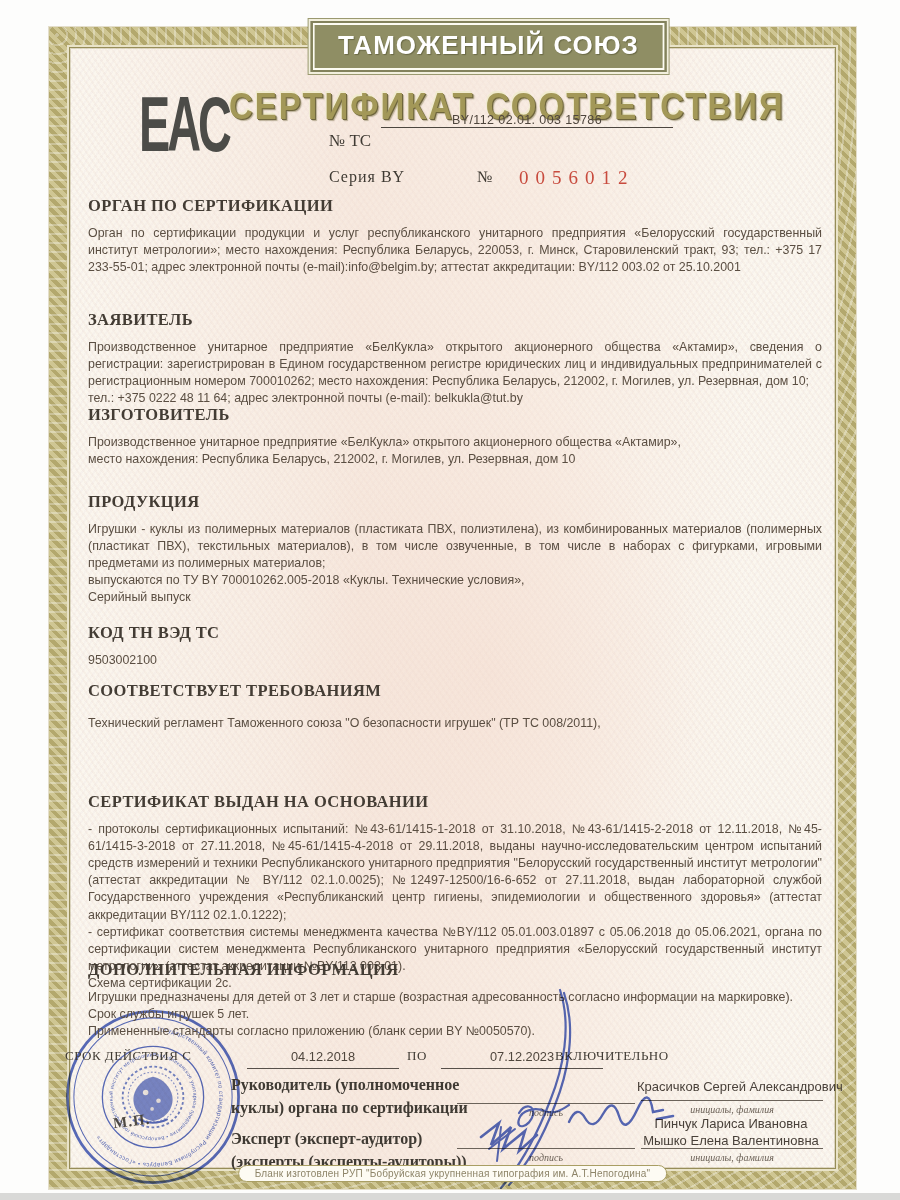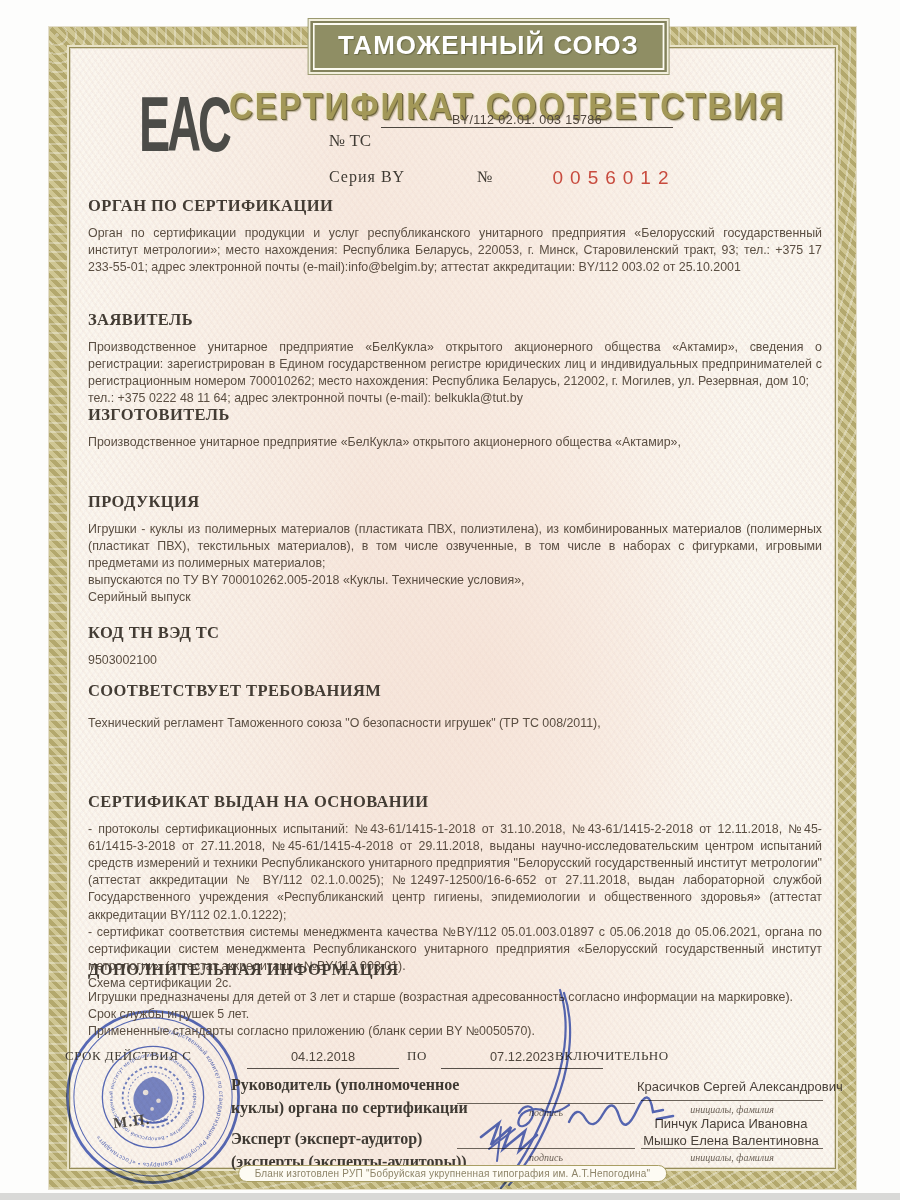--- a/index.html
+++ b/index.html
@@ -55,22 +55,22 @@
   .serif-b{font-family:"Liberation Serif",serif;font-weight:normal;color:#3f3a33;}
   .no-tc-label{position:absolute;left:280px;top:104px;font-size:17px;}
   .no-tc-field{
     position:absolute;left:332px;top:86px;width:292px;text-align:center;
     border-bottom:1.5px solid #4c463f;
     font-size:12.5px;color:#4f463d;letter-spacing:.4px;
   }
   .seria-label{position:absolute;left:280px;top:141px;font-size:16px;letter-spacing:1px;}
   .no-label{position:absolute;left:428px;top:141px;font-size:16px;}
   .serial{
-    position:absolute;left:470px;top:140px;width:190px;text-align:center;
-    font-family:Liberation Sans, sans-serif;font-size:19px;letter-spacing:7px;color:#c84b3e;
+    position:absolute;left:470px;top:140px;width:190px;text-align:left;
+    font-family:Liberation Serif, serif;font-size:19px;letter-spacing:7px;color:#c84b3e;
   }
   
   .sec{position:absolute;left:39px;width:734px;}
   .sec .h{font-family:"Liberation Serif",serif;font-weight:bold;font-size:16.5px;color:#433c34;letter-spacing:.4px;margin:0 0 9px 0;}
   .t{font-family:Liberation Sans, sans-serif;font-size:12.4px;line-height:1.38;color:#5a4e42;margin:0;}
   .just{text-align:justify;}
   .h2gap{margin-top:2px;}
   
   .val-label{position:absolute;font-size:13px;letter-spacing:.5px;white-space:nowrap;}
   .val-field{
@@ -151,20 +151,21 @@
 
     <div class="sec" style="top:283px">
       <div class="h">ЗАЯВИТЕЛЬ</div>
       <p class="t just">Производственное унитарное предприятие «БелКукла» открытого акционерного общества «Актамир», сведения о регистрации: зарегистрирован в Едином государственном регистре юридических лиц и индивидуальных предпринимателей с регистрационным номером 700010262; место нахождения: Республика Беларусь, 212002, г. Могилев, ул. Резервная, дом 10;</p>
       <p class="t">тел.: +375 0222 48 11 64; адрес электронной почты (e-mail): belkukla@tut.by</p>
     </div>
 
     <div class="sec" style="top:378px">
       <div class="h">ИЗГОТОВИТЕЛЬ</div>
       <p class="t">Производственное унитарное предприятие «БелКукла» открытого акционерного общества «Актамир»,</p>
+      <p class="t">место нахождения: Республика Беларусь, 212002, г. Могилев, ул. Резервная, дом 10</p>
     </div>
 
     <div class="sec" style="top:465px">
       <div class="h">ПРОДУКЦИЯ</div>
       <p class="t just">Игрушки - куклы из полимерных материалов (пластиката ПВХ, полиэтилена), из комбинированных материалов (полимерных (пластикат ПВХ), текстильных материалов), в том числе озвученные, в том числе в наборах с фигурками, игровыми предметами из полимерных материалов;</p>
       <p class="t">выпускаются по ТУ BY 700010262.005-2018 «Куклы. Технические условия»,</p>
       <p class="t">Серийный выпуск</p>
     </div>
 
     <div class="sec" style="top:596px">

